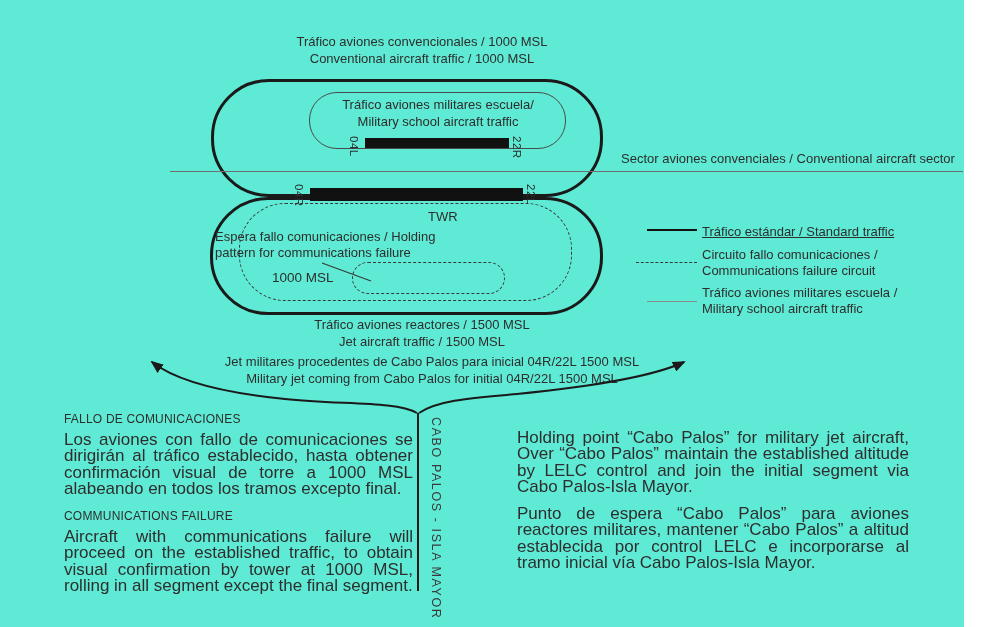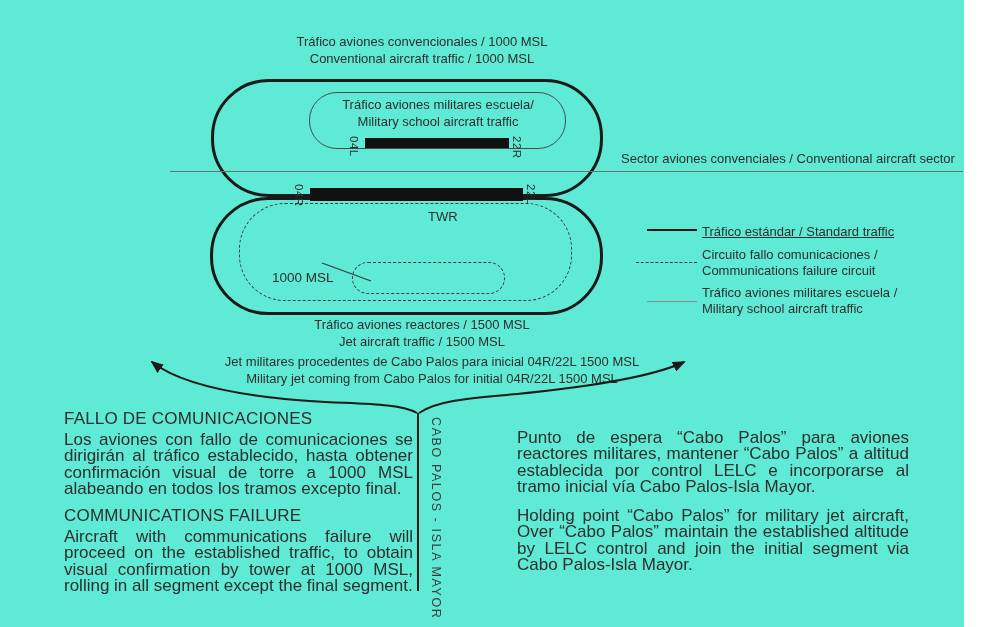--- a/index.html
+++ b/index.html
@@ -22,21 +22,21 @@
   .vtext{position:absolute;writing-mode:vertical-rl;font-size:11.5px;letter-spacing:.5px;white-space:nowrap;}
   .route-vtext{position:absolute;writing-mode:vertical-rl;font-size:12.5px;letter-spacing:1.6px;white-space:nowrap;color:#3a3a3a;}
   
   .sector-line{position:absolute;border-top:1.2px solid #6f6f6f;height:0;}
   
   .leg-line{position:absolute;height:0;}
   .leg-solid-thick{border-top:2.6px solid #111;}
   .leg-dash{border-top:1.2px dashed #3a3a3a;}
   .leg-solid-thin{border-top:1.6px solid #8c8c8c;}
   
-  .note-h{font-size:17px;line-height:16px;margin:0 0 5px 0;font-weight:400;letter-spacing:.2px;}
+  .note-h{font-size:12px;line-height:16px;margin:0 0 5px 0;font-weight:400;letter-spacing:.2px;}
   .note-p{font-size:17px;line-height:16.3px;margin:0 0 11px 0;text-align:justify;}
   svg.overlay{position:absolute;left:0;top:0;pointer-events:none;}
 </style>
 </head>
 <body>
 
 <div id="canvas">
 
   <div class="abs ctr t13" style="left:122px;top:33px;width:600px;">
     <div>Tráfico aviones convencionales / 1000 MSL</div>
@@ -61,20 +61,24 @@
   <div class="rt rt-thick" style="left:210px;top:197px;width:393px;height:118px;"></div>
 
   <div class="rt rt-dash" style="left:239px;top:203px;width:333px;height:98px;"></div>
 
   <div class="rwy" style="left:310px;top:188px;width:213px;height:13px;"></div>
   <span class="vtext" style="left:293px;top:184px;">04R</span>
   <span class="vtext" style="left:525px;top:184px;">22L</span>
 
   <div class="abs t13" style="left:428px;top:208px;">TWR</div>
 
+  <div class="abs t13" style="left:215px;top:229px;width:260px;line-height:16px;">
+    <div>Espera fallo comunicaciones / Holding</div>
+    <div>pattern for communications failure</div>
+  </div>
 
   <div class="rt rt-dash-small" style="left:352px;top:262px;width:153px;height:32px;"></div>
   <div class="abs" style="left:272px;top:270px;font-size:13.5px;">1000 MSL</div>
 
   <div class="abs ctr t13" style="left:122px;top:316px;width:600px;">
     <div>Tráfico aviones reactores / 1500 MSL</div>
     <div>Jet aircraft traffic / 1500 MSL</div>
   </div>
 
   <div>
@@ -114,17 +118,17 @@
   <div class="route-vtext" style="left:429px;top:417px;">CABO PALOS - ISLA MAYOR</div>
 
   <div class="abs" style="left:64px;top:411px;width:349px;">
     <div class="note-h">FALLO DE COMUNICACIONES</div>
     <p class="note-p">Los aviones con fallo de comunicaciones se dirigirán al tráfico establecido, hasta obtener confirmación visual de torre a 1000 MSL alabeando en todos los tramos excepto final.</p>
     <div class="note-h">COMMUNICATIONS FAILURE</div>
     <p class="note-p">Aircraft with communications failure will proceed on the established traffic, to obtain visual confirmation by tower at 1000 MSL, rolling in all segment except the final segment.</p>
   </div>
 
   <div class="abs" style="left:517px;top:430px;width:392px;">
+    <p class="note-p">Holding point “Cabo Palos” for military jet aircraft, Over “Cabo Palos” maintain the established altitude by LELC control and join the initial segment via Cabo Palos-Isla Mayor.</p>
     <p class="note-p" style="margin-bottom:13px;">Punto de espera “Cabo Palos” para aviones reactores militares, mantener “Cabo Palos” a altitud establecida por control LELC e incorporarse al tramo inicial vía Cabo Palos-Isla Mayor.</p>
-    <p class="note-p">Holding point “Cabo Palos” for military jet aircraft, Over “Cabo Palos” maintain the established altitude by LELC control and join the initial segment via Cabo Palos-Isla Mayor.</p>
   </div>
 
 </div>
 
 </body></html>

